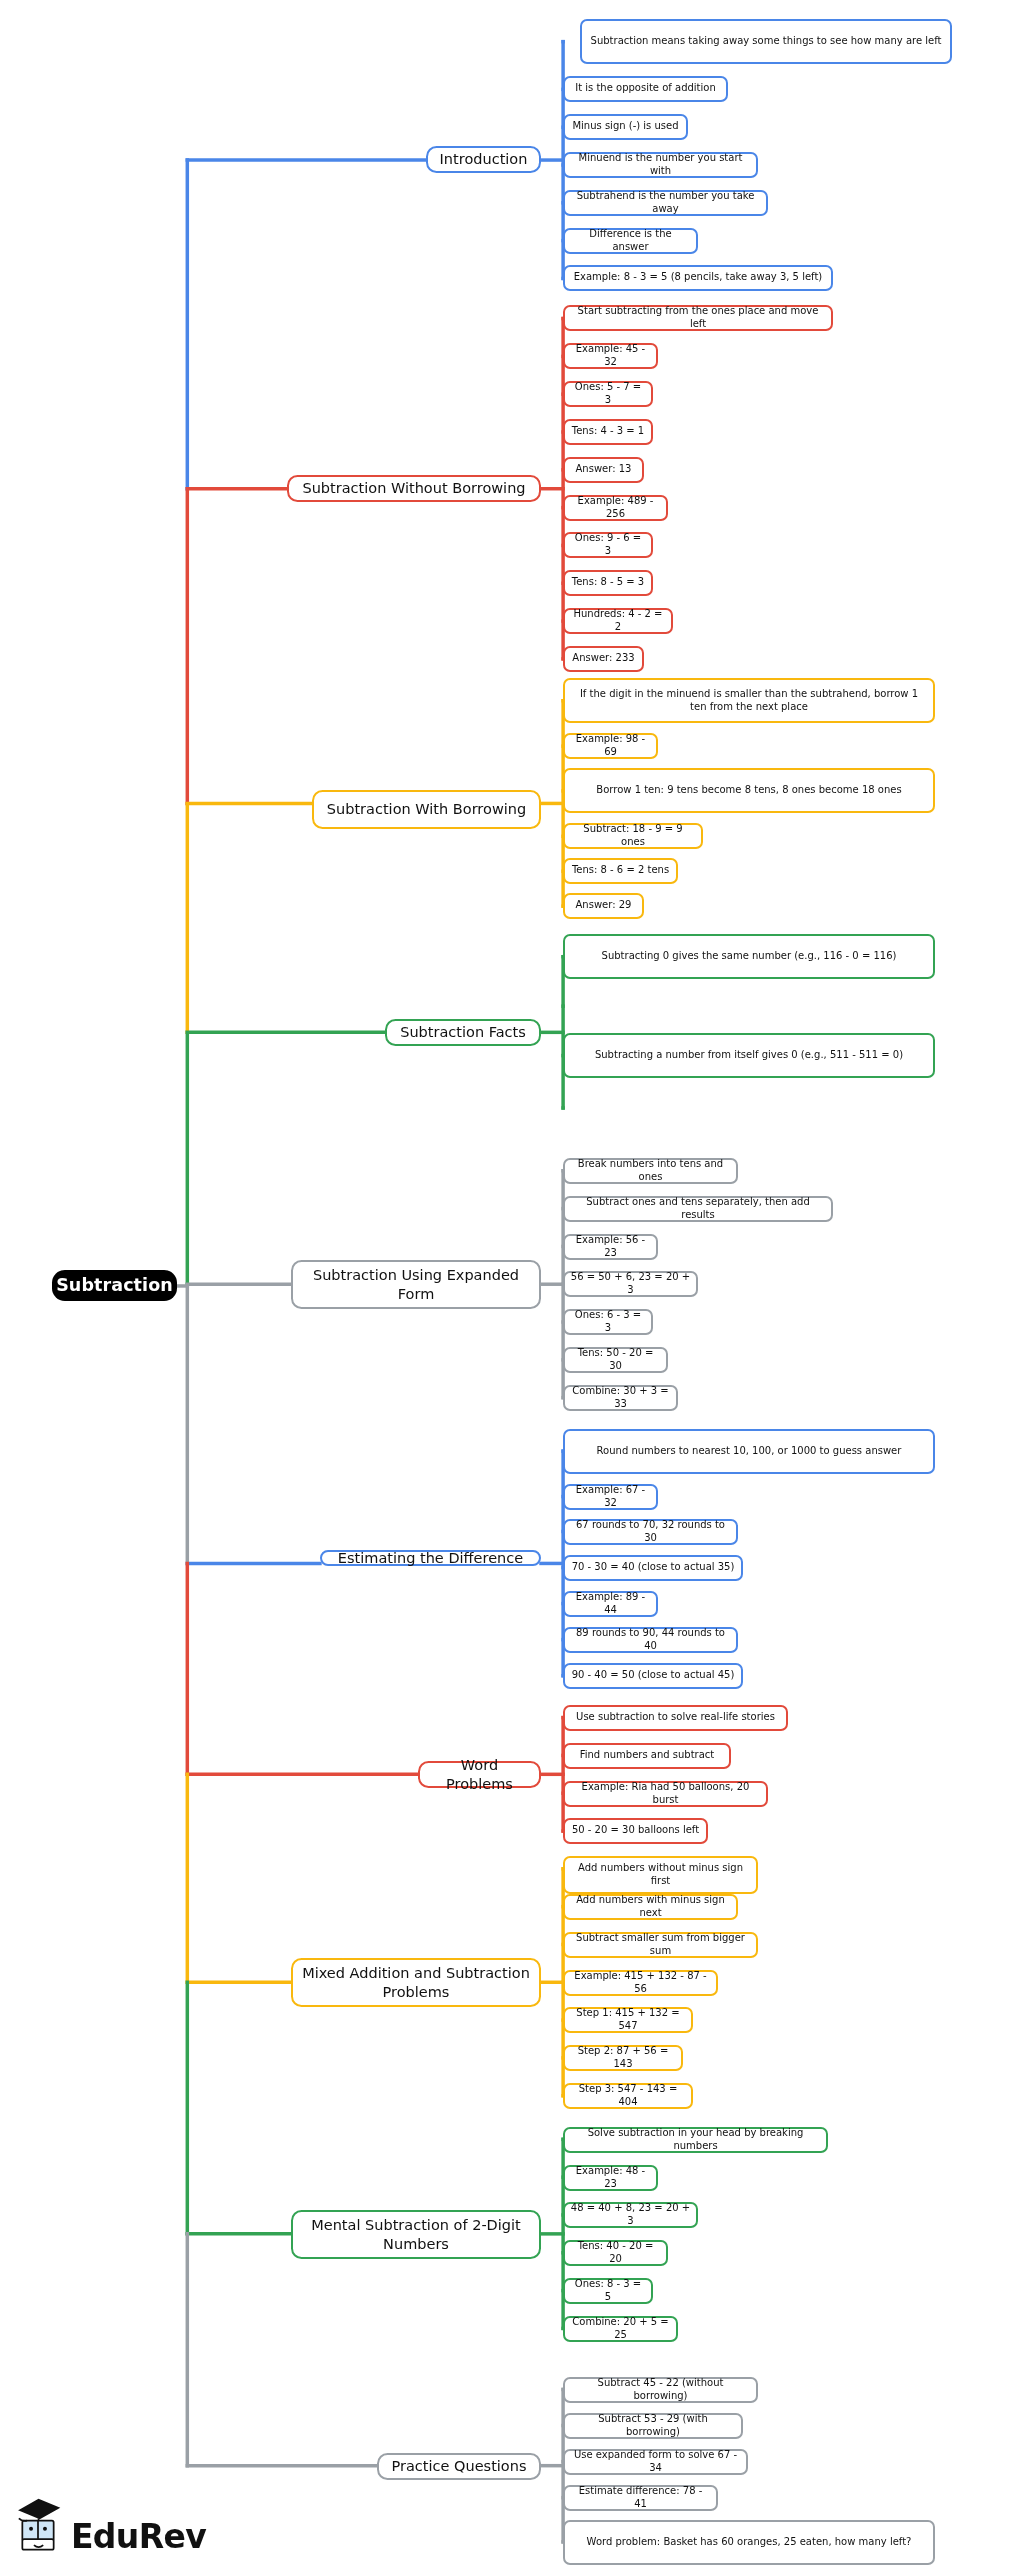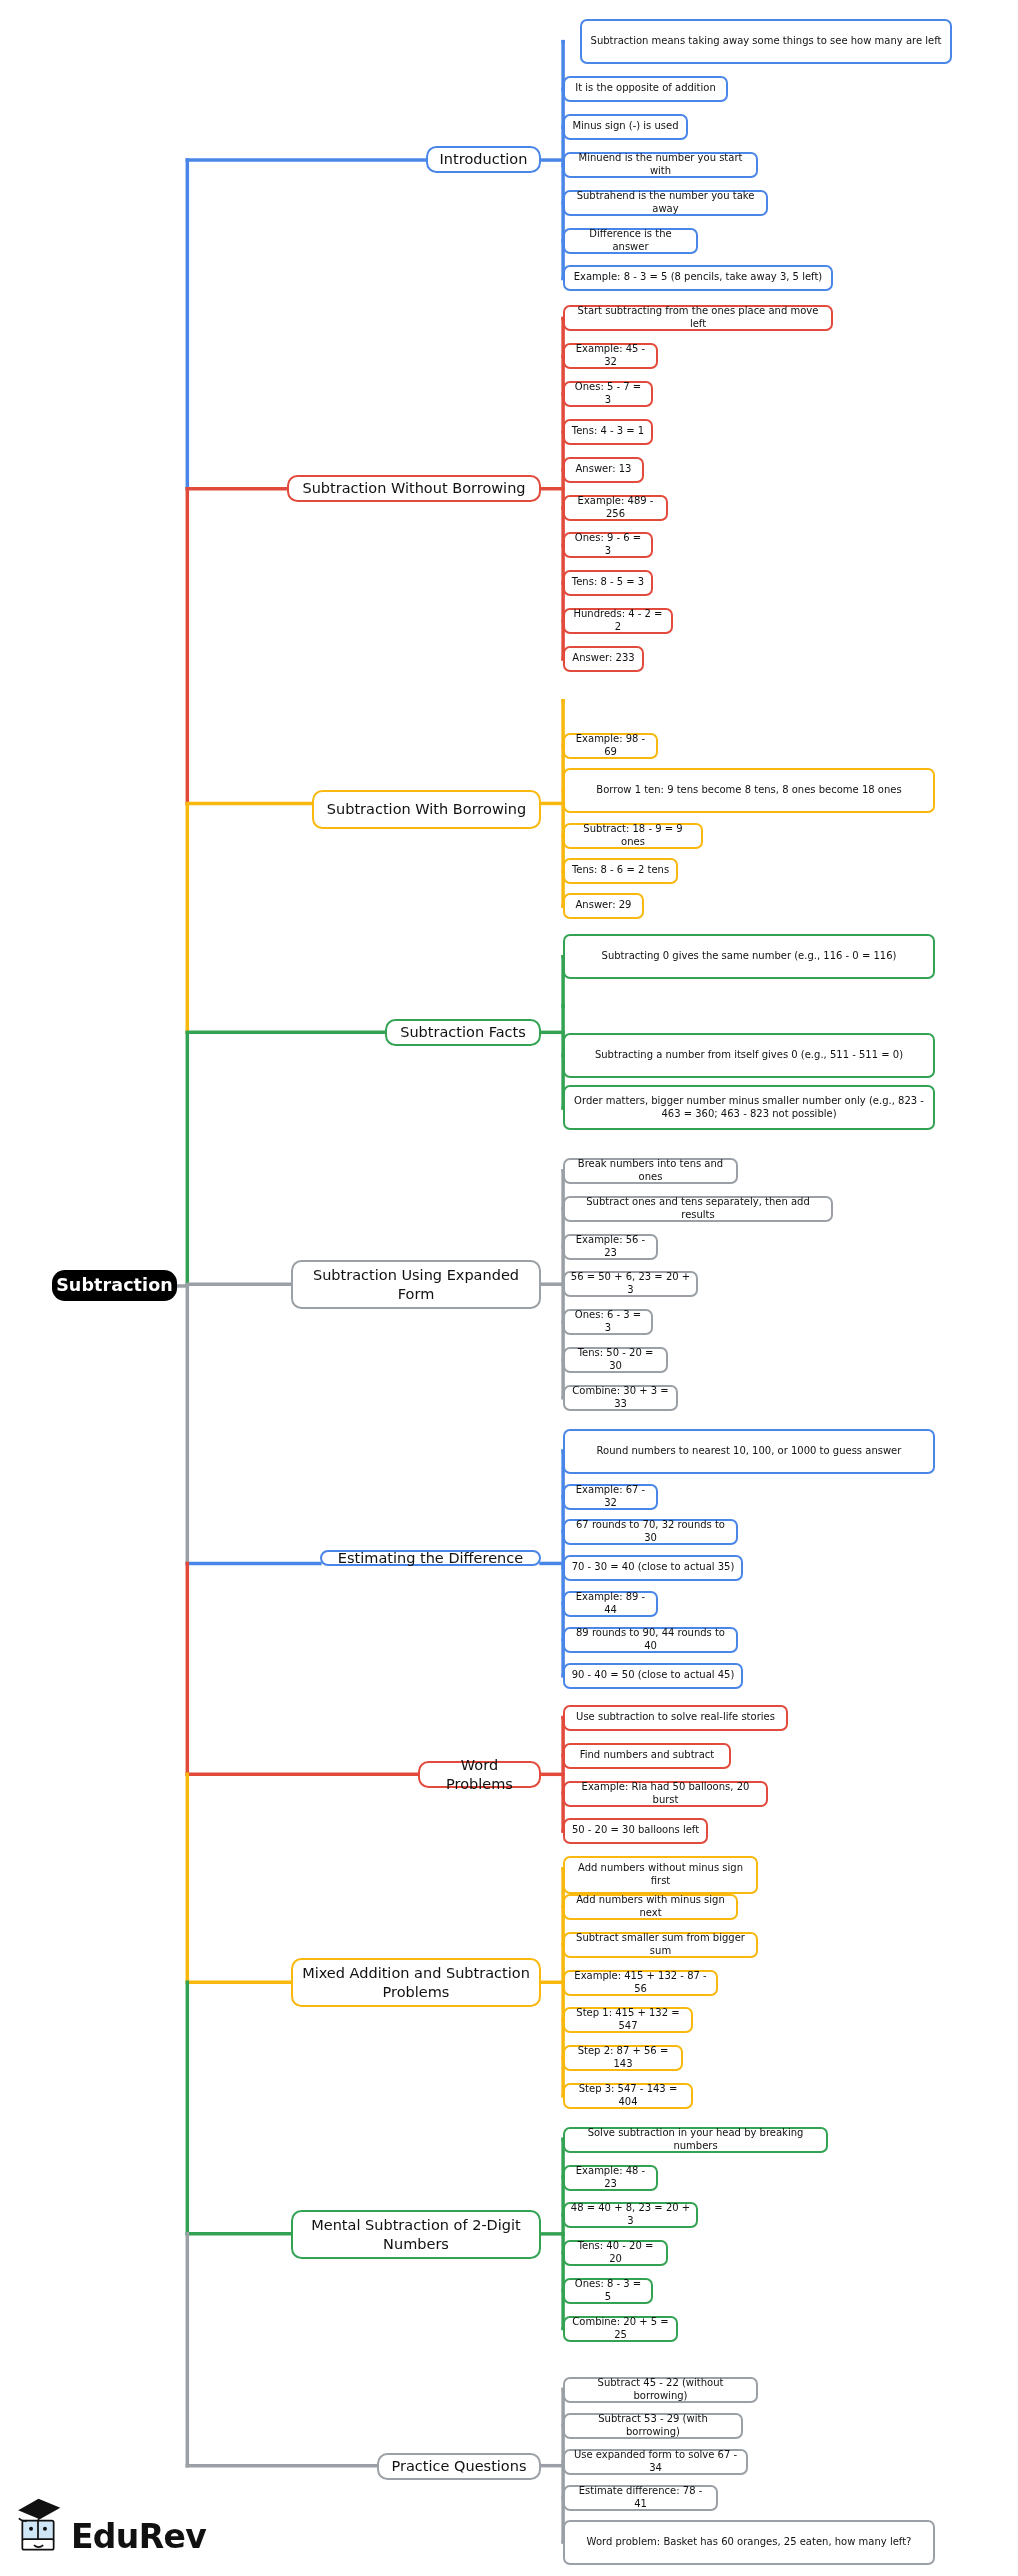--- a/index.html
+++ b/index.html
@@ -167,29 +167,29 @@
     <div class="node leaf c-red" style="left: 563px; top: 343px; width: 95px; height: 25.6px;">Example: 45 - 32</div>
     <div class="node leaf c-red" style="left: 563px; top: 381px; width: 90px; height: 25.6px;">Ones: 5 - 7 = 3</div>
     <div class="node leaf c-red" style="left: 563px; top: 419px; width: 90px; height: 25.6px;">Tens: 4 - 3 = 1</div>
     <div class="node leaf c-red" style="left: 563px; top: 457px; width: 81px; height: 25.6px;">Answer: 13</div>
     <div class="node leaf c-red" style="left: 563px; top: 495px; width: 105px; height: 25.6px;">Example: 489 - 256</div>
     <div class="node leaf c-red" style="left: 563px; top: 532px; width: 90px; height: 25.6px;">Ones: 9 - 6 = 3</div>
     <div class="node leaf c-red" style="left: 563px; top: 570px; width: 90px; height: 25.6px;">Tens: 8 - 5 = 3</div>
     <div class="node leaf c-red" style="left: 563px; top: 608px; width: 110px; height: 25.6px;">Hundreds: 4 - 2 = 2</div>
     <div class="node leaf c-red" style="left: 563px; top: 646px; width: 81px; height: 25.6px;">Answer: 233</div>
     <div class="node branch c-red" style="left: 287px; top: 475px; width: 254px; height: 27px;">Subtraction Without Borrowing</div>
+    <div class="node leaf c-amber" style="left: 563px; top: 678px; width: 372px; height: 45px;">If the digit in the minuend is smaller than the subtrahend, borrow 1 ten from the next place</div>
     <div class="node leaf c-amber" style="left: 563px; top: 733px; width: 95px; height: 25.6px;">Example: 98 - 69</div>
     <div class="node leaf c-amber" style="left: 563px; top: 768px; width: 372px; height: 45px;">Borrow 1 ten: 9 tens become 8 tens, 8 ones become 18 ones</div>
     <div class="node leaf c-amber" style="left: 563px; top: 823px; width: 140px; height: 25.6px;">Subtract: 18 - 9 = 9 ones</div>
     <div class="node leaf c-amber" style="left: 563px; top: 858px; width: 115px; height: 25.6px;">Tens: 8 - 6 = 2 tens</div>
     <div class="node leaf c-amber" style="left: 563px; top: 893px; width: 81px; height: 25.6px;">Answer: 29</div>
     <div class="node branch c-amber" style="left: 312px; top: 790px; width: 229px; height: 39px;">Subtraction With Borrowing</div>
     <div class="node leaf c-green" style="left: 563px; top: 934px; width: 372px; height: 45px;">Subtracting 0 gives the same number (e.g., 116 - 0 = 116)</div>
     <div class="node leaf c-green" style="left: 563px; top: 1033px; width: 372px; height: 45px;">Subtracting a number from itself gives 0 (e.g., 511 - 511 = 0)</div>
-    <div class="node leaf c-green" style="left: 563px; top: 1085px; width: 372px; height: 45px;">Order matters, bigger number minus smaller number only (e.g., 823 - 463 = 360; 463 - 823 not possible)</div>
     <div class="node branch c-green" style="left: 385px; top: 1019px; width: 156px; height: 27px;">Subtraction Facts</div>
     <div class="node leaf c-gray" style="left: 563px; top: 1158px; width: 175px; height: 25.6px;">Break numbers into tens and ones</div>
     <div class="node leaf c-gray" style="left: 563px; top: 1196px; width: 270px; height: 25.6px;">Subtract ones and tens separately, then add results</div>
     <div class="node leaf c-gray" style="left: 563px; top: 1234px; width: 95px; height: 25.6px;">Example: 56 - 23</div>
     <div class="node leaf c-gray" style="left: 563px; top: 1271px; width: 135px; height: 25.6px;">56 = 50 + 6, 23 = 20 + 3</div>
     <div class="node leaf c-gray" style="left: 563px; top: 1309px; width: 90px; height: 25.6px;">Ones: 6 - 3 = 3</div>
     <div class="node leaf c-gray" style="left: 563px; top: 1347px; width: 105px; height: 25.6px;">Tens: 50 - 20 = 30</div>
     <div class="node leaf c-gray" style="left: 563px; top: 1385px; width: 115px; height: 25.6px;">Combine: 30 + 3 = 33</div>
     <div class="node branch c-gray" style="left: 291px; top: 1260px; width: 250px; height: 49px;">Subtraction Using Expanded Form</div>
     <div class="node leaf c-blue" style="left: 563px; top: 1429px; width: 372px; height: 45px;">Round numbers to nearest 10, 100, or 1000 to guess answer</div>

